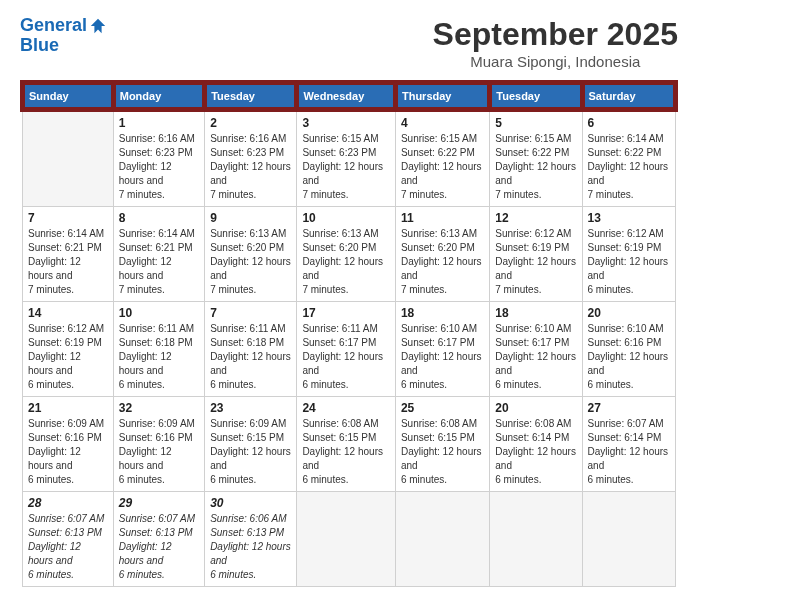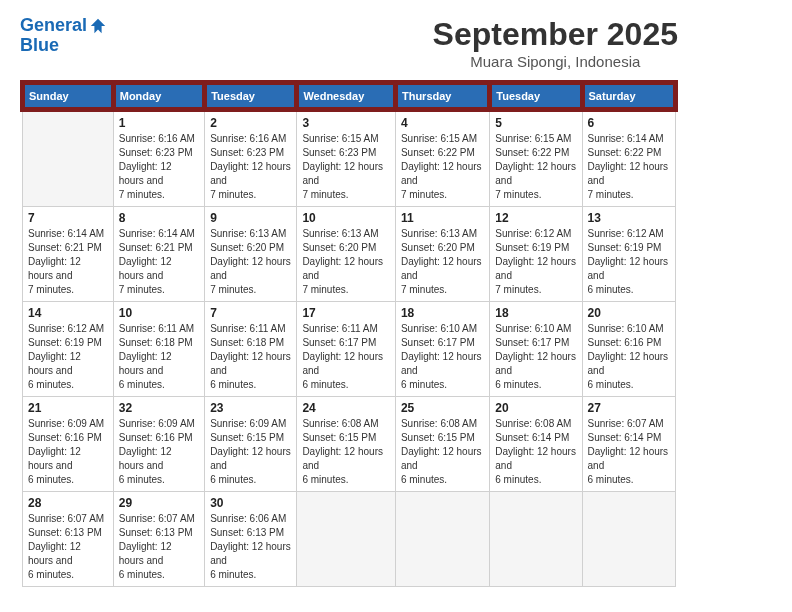--- a/index.html
+++ b/index.html
@@ -85,20 +85,21 @@
       display: block;
       margin-bottom: 2px;
     }
     .day-info {
       font-size: 10px;
       color: #333;
       line-height: 1.4;
     }
     .last-row td {
       height: 68px;
+      font-style: italic;
     }
   </style>
 </head>
 <body>
 
 <div class="page">
   <div class="header">
     <div class="logo">
       <div>
         <div style="display:flex;align-items:center;">

